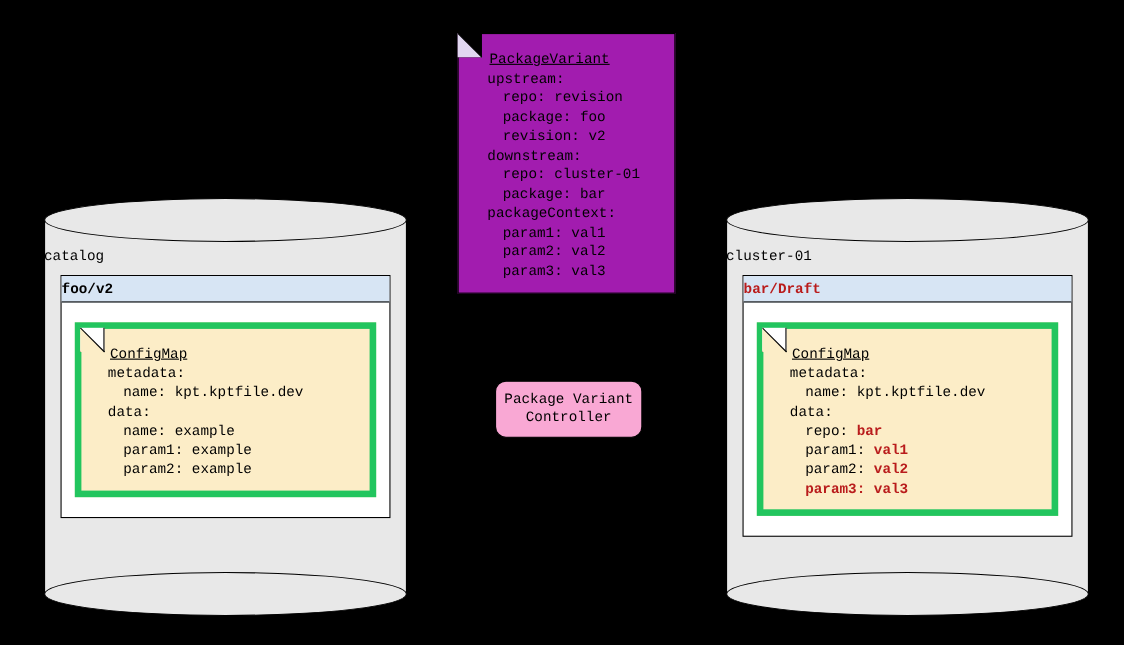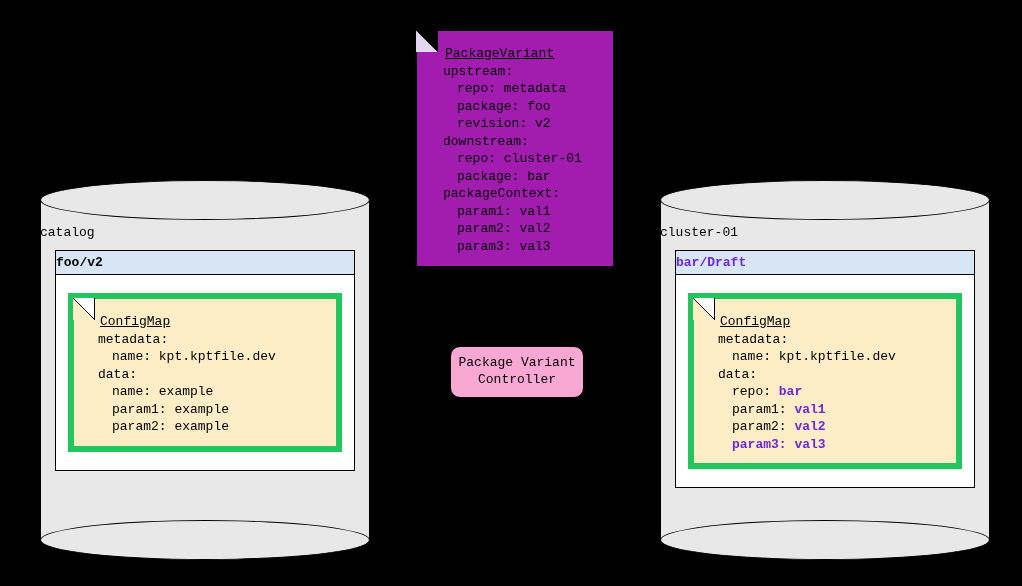--- a/index.html
+++ b/index.html
@@ -101,21 +101,21 @@
     width: 0; height: 0;
     border-right: 22px solid transparent;
     border-bottom: 22px solid #fcedc7;
   }
   .note-title {
     text-decoration: underline;
     margin-left: 16px;
   }
   .indent1 { margin-left: 14px; }
   .indent2 { margin-left: 28px; }
-  .red { color: #6d28d9; font-weight: bold; }
+  .red { color: #b91c1c; font-weight: bold; }
   
   .pv-note {
     position: absolute;
     top: 30px;
     left: 416px;
     width: 198px;
     background: #a21caf;
     border: 1px solid #000;
     padding: 14px 10px 10px 12px;
     line-height: 1.35;
@@ -208,21 +208,21 @@
   </div>
 </div>
 
 <div class="pv-note">
   <div class="fold"></div>
   <svg class="diag-line" viewBox="0 0 24 24">
       <line x1="0" y1="0" x2="22" y2="22" stroke="#000" stroke-width="1"></line>
     </svg>
   <div class="note-title">PackageVariant</div>
   <div class="indent1">upstream:</div>
-  <div class="indent2">repo: metadata</div>
+  <div class="indent2">repo: revision</div>
   <div class="indent2">package: foo</div>
   <div class="indent2">revision: v2</div>
   <div class="indent1">downstream:</div>
   <div class="indent2">repo: cluster-01</div>
   <div class="indent2">package: bar</div>
   <div class="indent1">packageContext:</div>
   <div class="indent2">param1: val1</div>
   <div class="indent2">param2: val2</div>
   <div class="indent2">param3: val3</div>
 </div>

